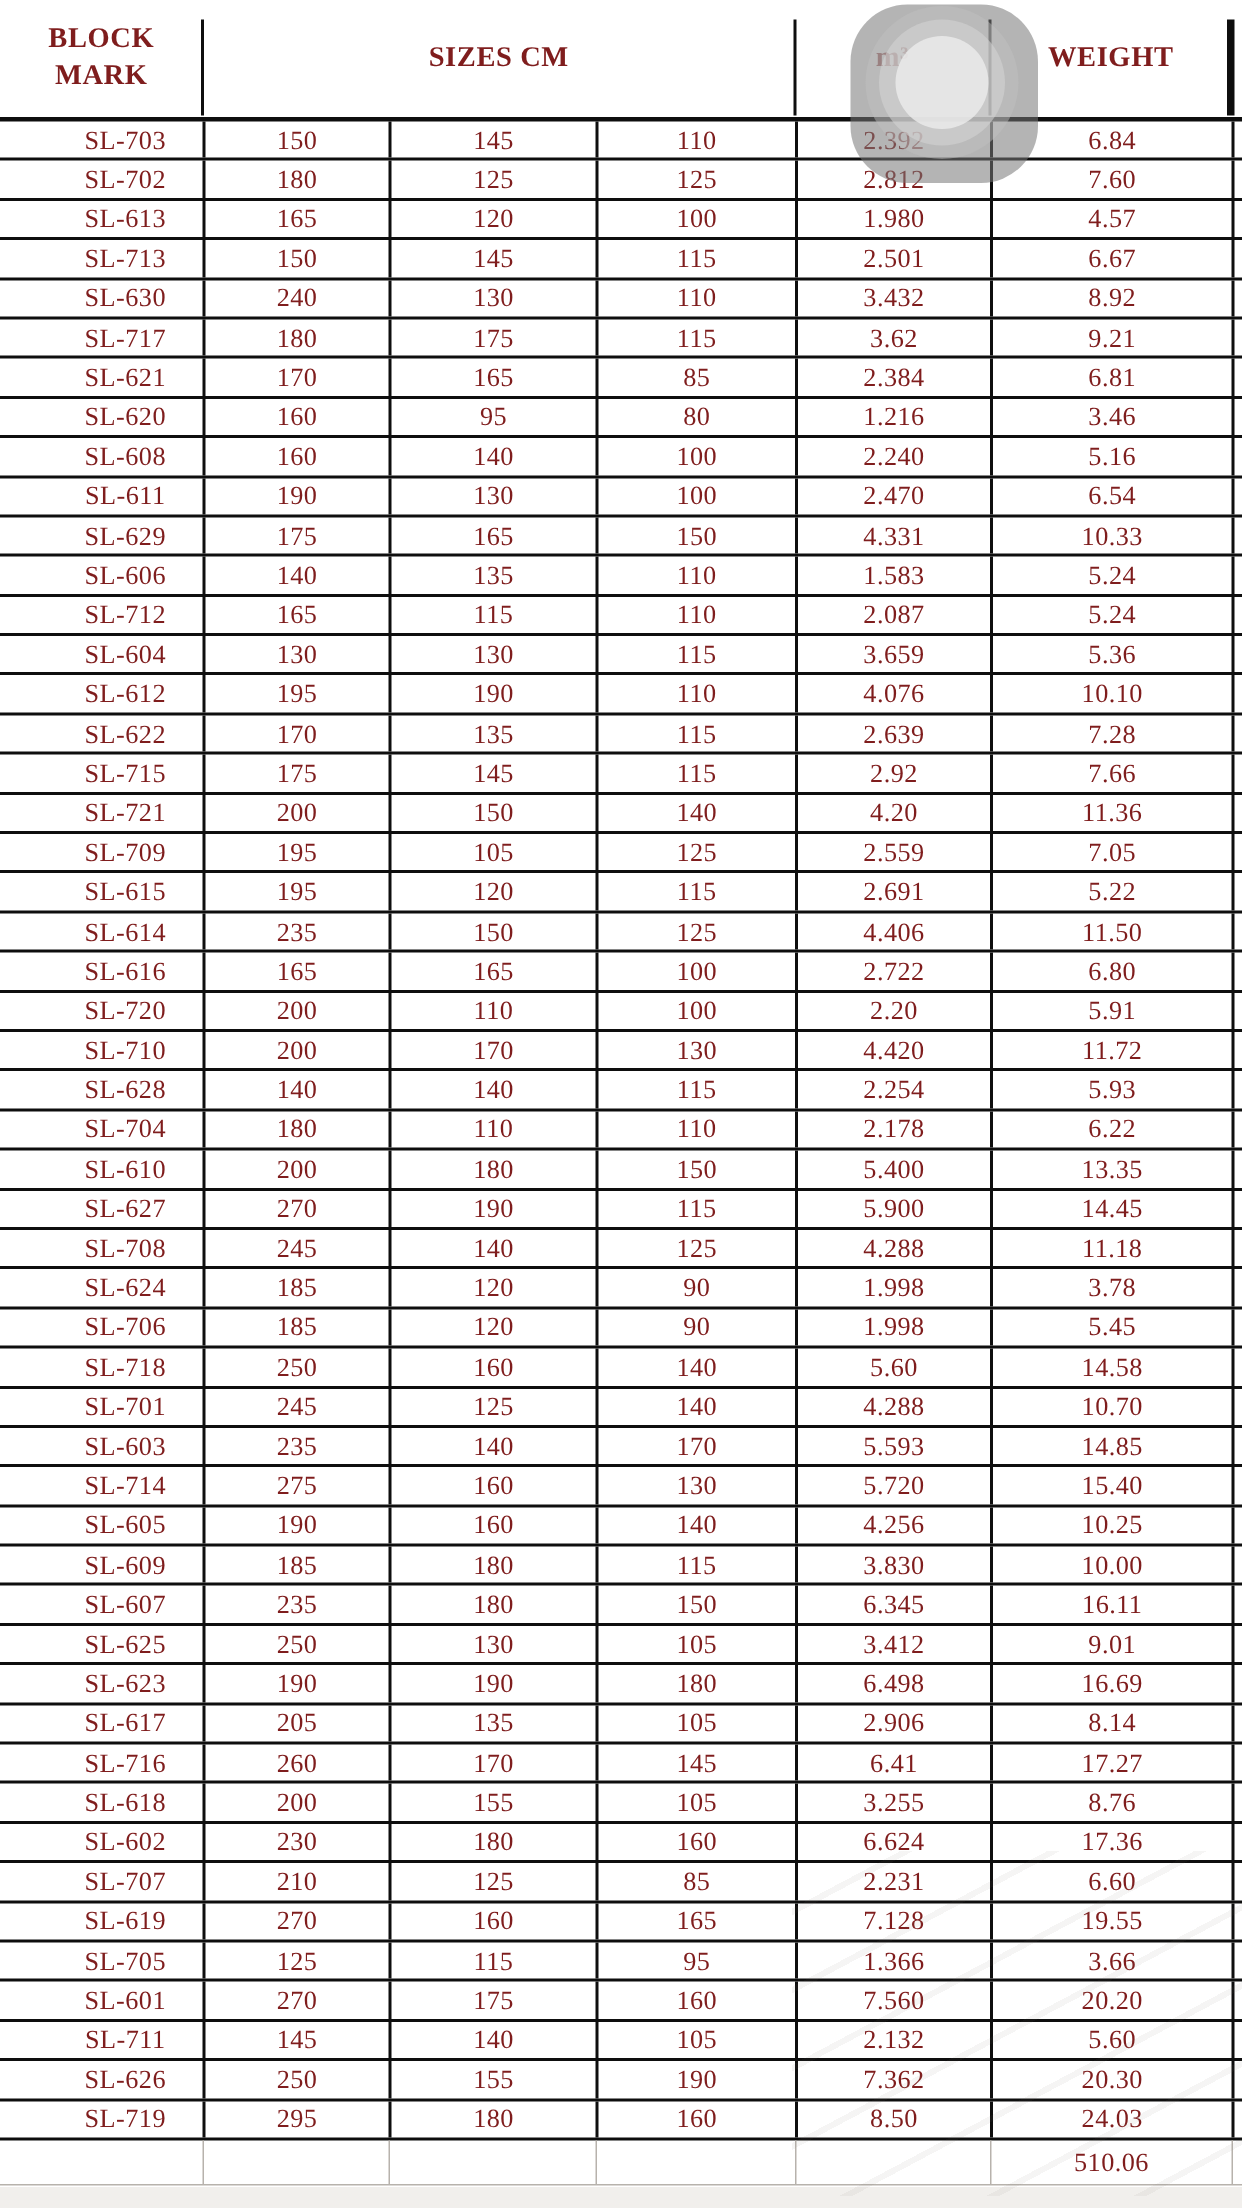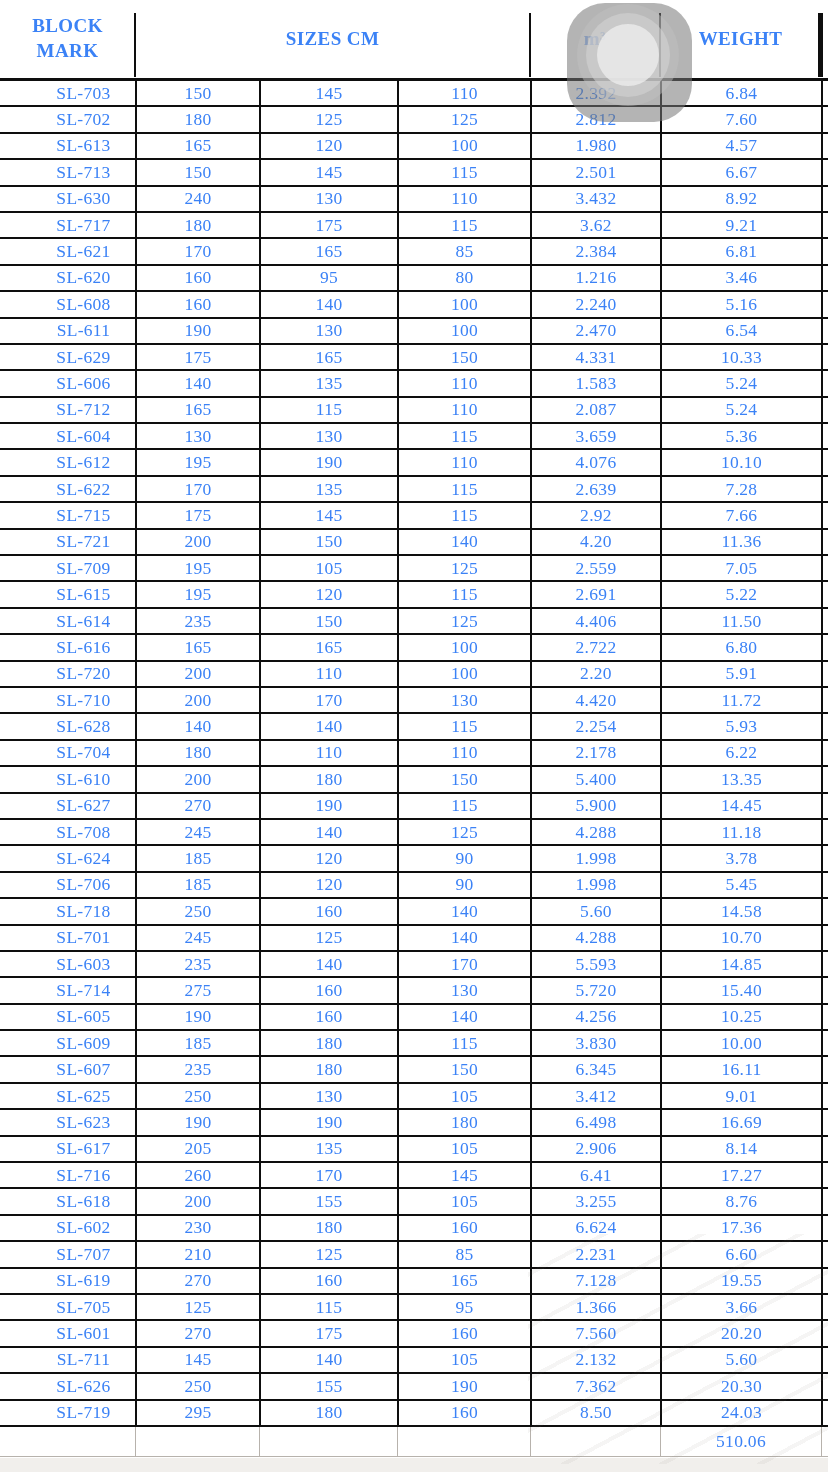--- a/index.html
+++ b/index.html
@@ -3,21 +3,21 @@
 <meta charset="utf-8">
 <style>
   * { margin:0; padding:0; box-sizing:border-box; }
   html,body { background:#ffffff; }
   .page {
     position:relative;
     width:828px; height:1472px;
     background:#ffffff;
     overflow:hidden;
     font-family:"Liberation Serif","DejaVu Serif",serif;
-    color:#3b82f6;
+    color:#7f1d1d;
   }
   
   .thead {
     position:relative;
     width:828px; height:81px;
     border-bottom:3.5px solid #0e0e0e;
   }
   .h-cell {
     position:absolute; top:0; bottom:0;
     display:flex; align-items:center; justify-content:center;

